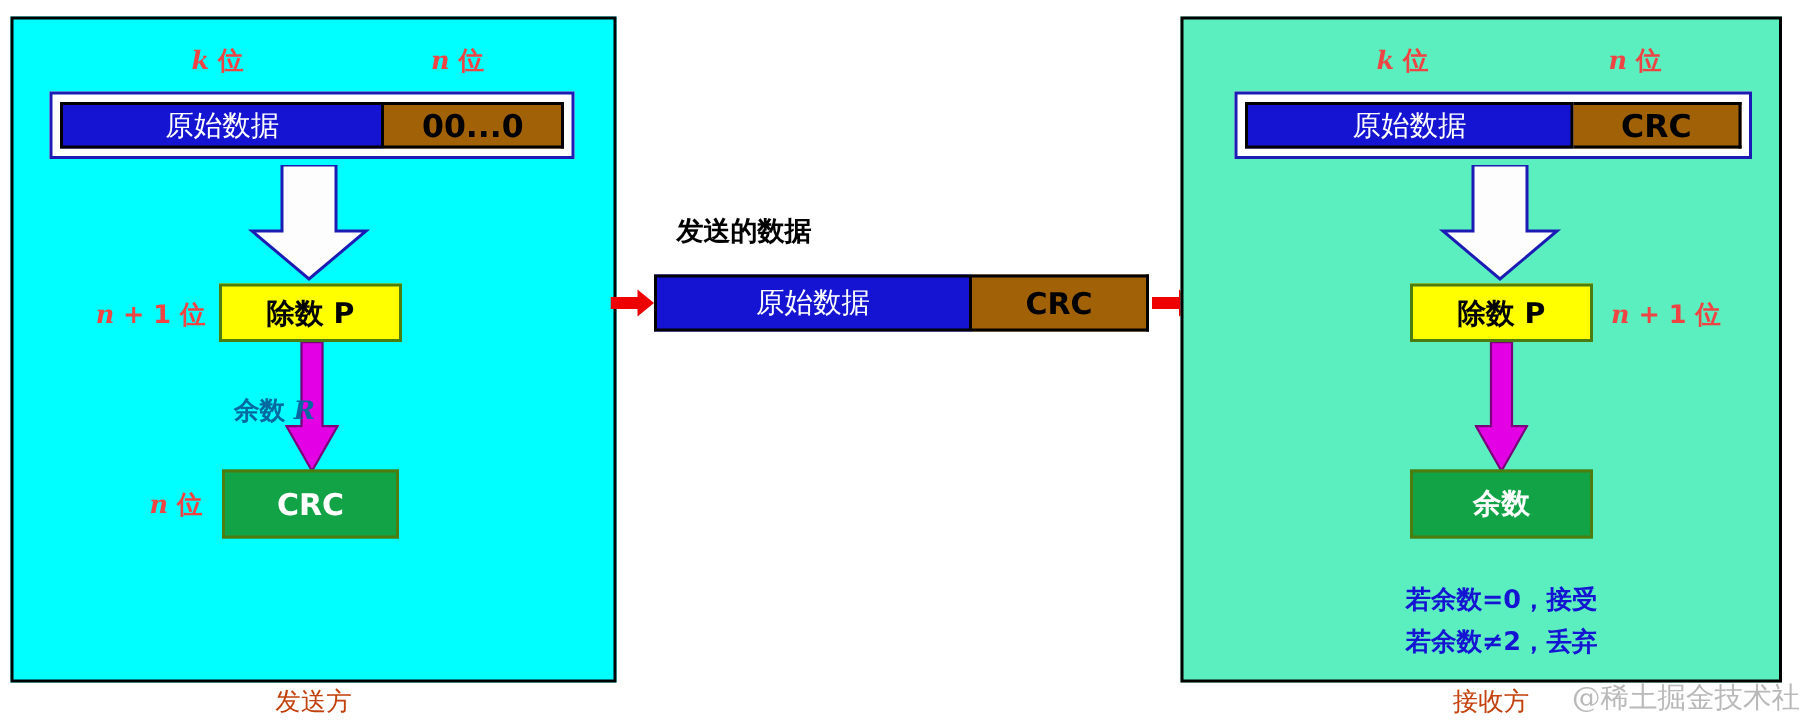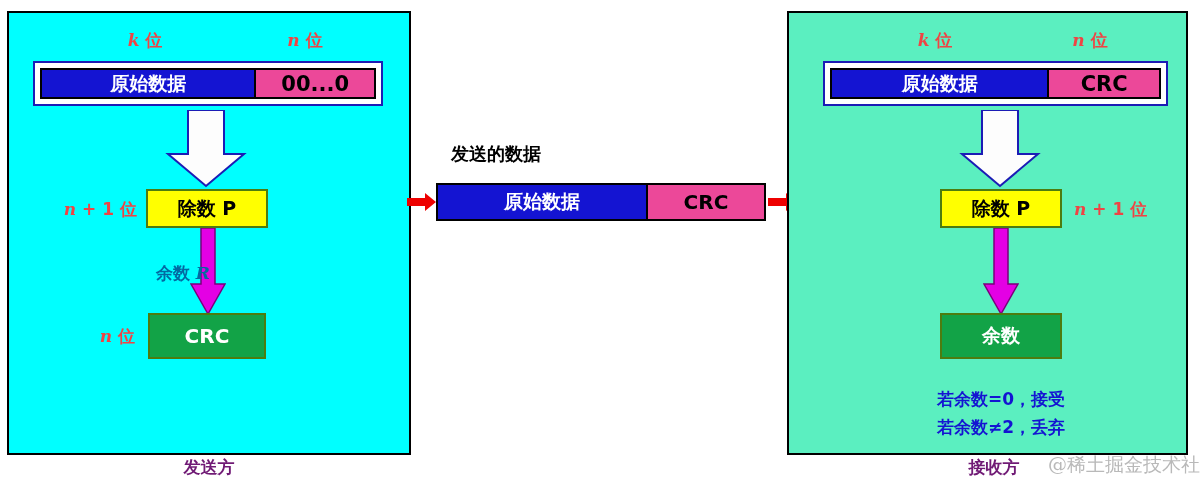--- a/index.html
+++ b/index.html
@@ -3,32 +3,32 @@
 <meta charset="utf-8">
 <style>
   html,body{margin:0;padding:0;background:#ffffff;}
   body{width:1200px;height:485px;position:relative;overflow:hidden;
        font-family:"DejaVu Sans","Liberation Sans",sans-serif;}
 
   .panel{position:absolute;border:2px solid #000;box-sizing:border-box;}
   #sender-panel{left:7px;top:11px;width:404px;height:444px;background:#00FFFF;}
   #receiver-panel{left:787px;top:11px;width:401px;height:444px;background:#5BEFC0;}
 
-  .panel-caption{position:absolute;font-weight:bold;font-size:17px;color:#701a75;
+  .panel-caption{position:absolute;font-weight:normal;font-size:17px;color:#c2410c;
                  text-align:center;white-space:nowrap;}
   #sender-caption{left:109px;top:456px;width:200px;}
   #receiver-caption{left:904px;top:456px;width:180px;}
 
   
   .word-frame{position:absolute;background:#ffffff;border:2px solid #1c1cb5;
               box-sizing:border-box;padding:5px;display:flex;}
   .seg{box-sizing:border-box;border:2px solid #000;display:flex;
        align-items:center;justify-content:center;white-space:nowrap;}
-  .seg-blue{background:#1414D2;color:#ffffff;font-weight:bold;font-size:19px;}
-  .seg-green{background:#ec4899;color:#000000;font-weight:bold;font-size:21px;}
+  .seg-blue{background:#1414D2;color:#ffffff;font-weight:normal;font-size:19px;}
+  .seg-green{background:#a16207;color:#000000;font-weight:bold;font-size:21px;}
 
   #sender-word{left:33px;top:61px;width:350px;height:45px;}
   #sender-word .seg-blue{width:219px;}
   #sender-word .seg-green{width:121px;border-left:none;}
 
   #receiver-word{left:823px;top:61px;width:345px;height:45px;}
   #receiver-word .seg-blue{width:222px;}
   #receiver-word .seg-green{width:113px;border-left:none;}
 
   

